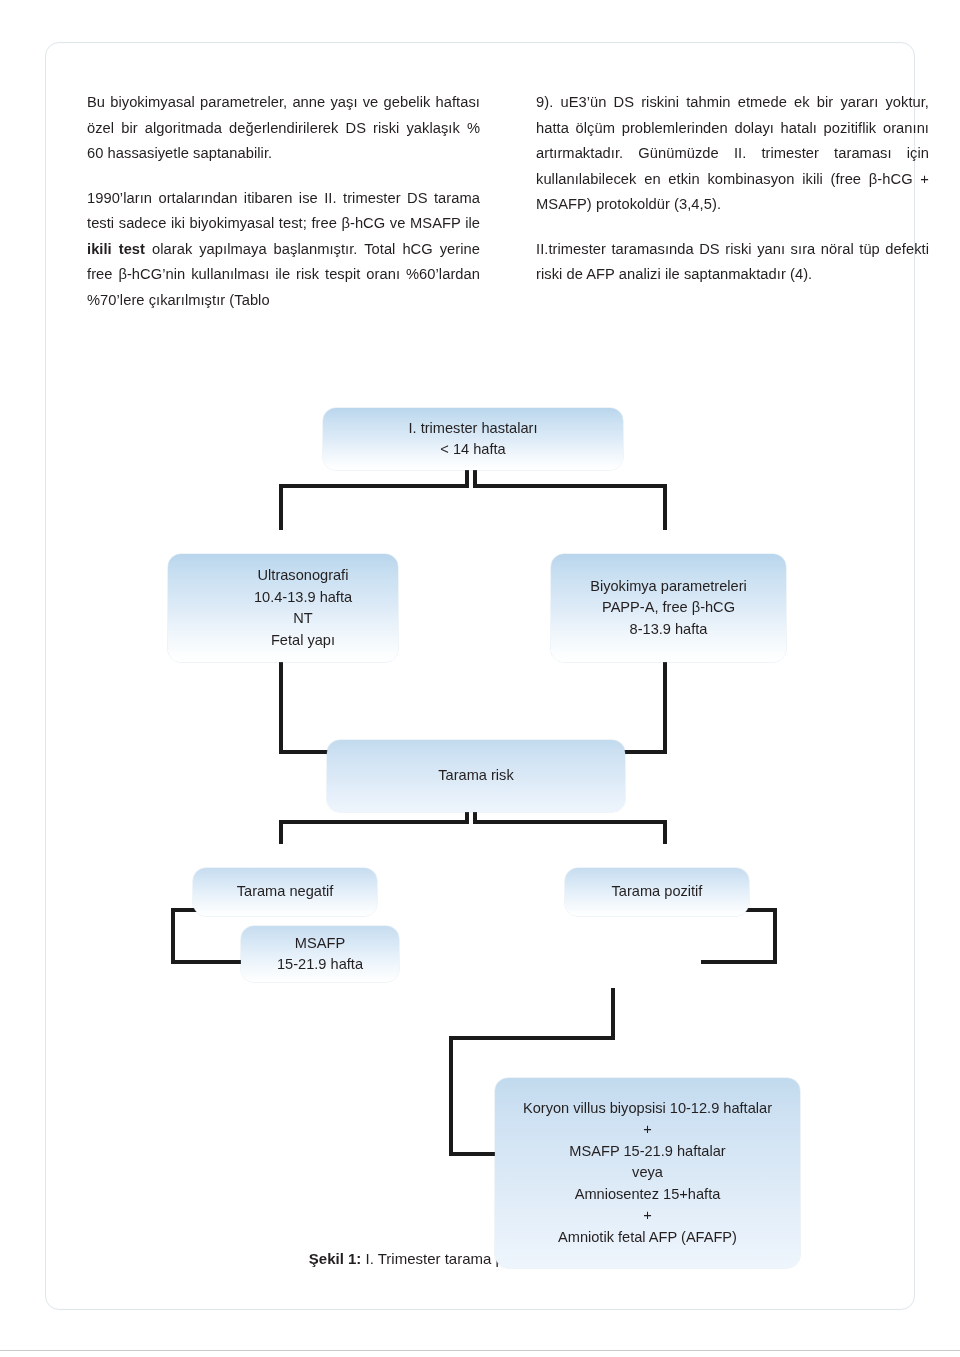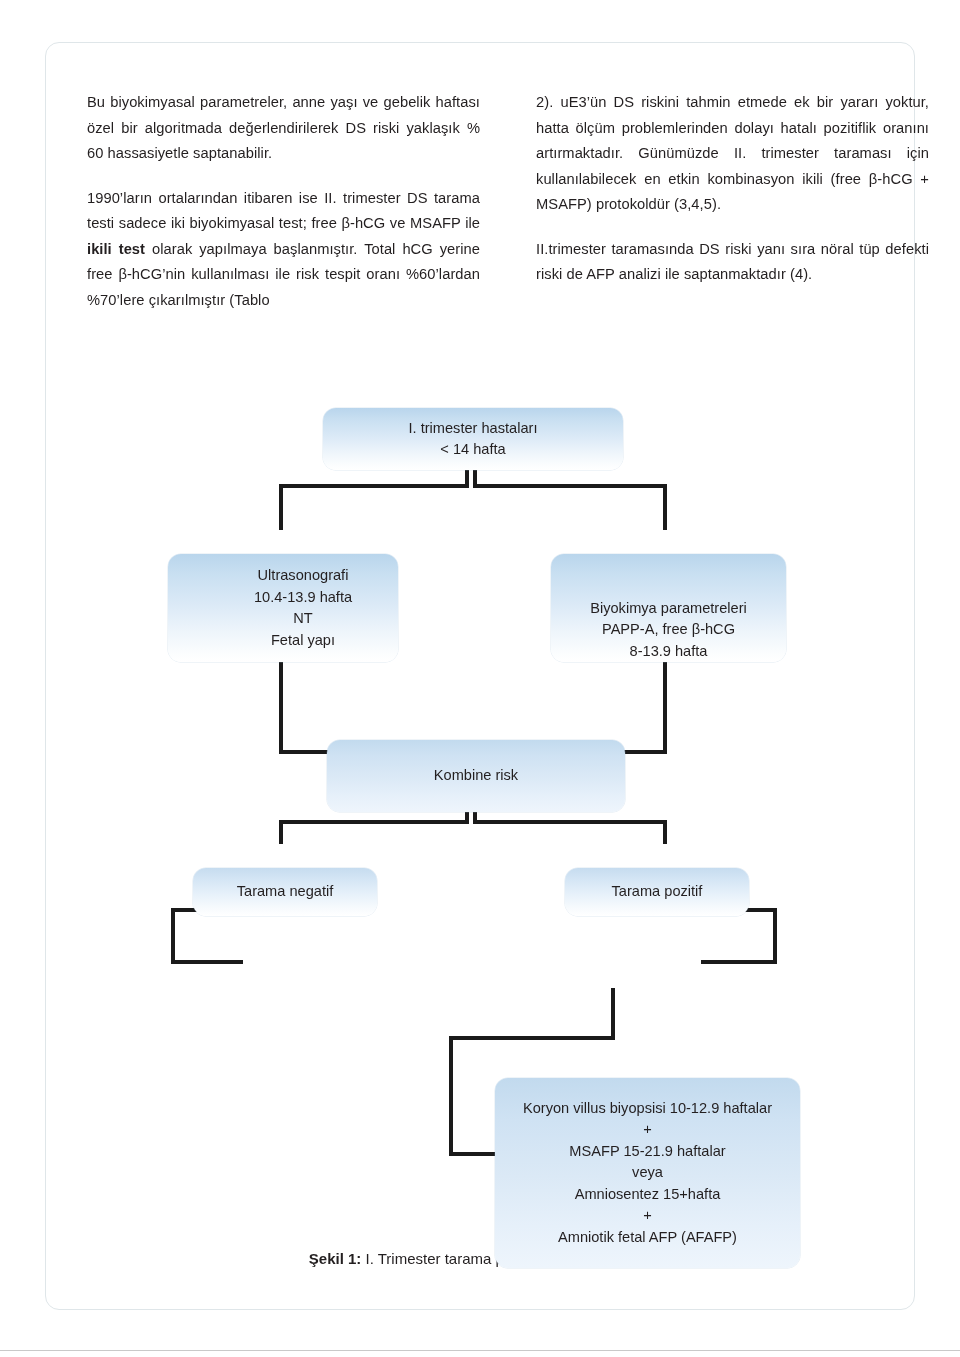--- a/index.html
+++ b/index.html
@@ -124,21 +124,21 @@
 
 <div id="page-frame"></div>
 <div id="page-bottom-rule"></div>
 
 <div id="text-columns">
   <div class="text-col">
     <p class="para">Bu biyokimyasal parametreler, anne yaşı ve gebelik haftası özel bir algoritmada değerlendirilerek DS riski yaklaşık % 60 hassasiyetle saptanabilir.</p>
     <p class="para">1990’ların ortalarından itibaren ise II. trimester DS tarama testi sadece iki biyokimyasal test; free β-hCG ve MSAFP ile <b>ikili test</b> olarak yapılmaya başlanmıştır. Total hCG yerine free β-hCG’nin kullanılması ile  risk tespit oranı %60’lardan %70’lere çıkarılmıştır      (Tablo</p>
   </div>
   <div class="text-col">
-    <p class="para">2). uE3’ün DS riskini tahmin etmede ek bir yararı yoktur, hatta ölçüm problemlerinden dolayı hatalı pozitiflik oranını artırmaktadır. Günümüzde II. trimester taraması için kullanılabilecek en etkin kombinasyon ikili (free β-hCG + MSAFP)  protokoldür (3,4,5).</p>
+    <p class="para">9). uE3’ün DS riskini tahmin etmede ek bir yararı yoktur, hatta ölçüm problemlerinden dolayı hatalı pozitiflik oranını artırmaktadır. Günümüzde II. trimester taraması için kullanılabilecek en etkin kombinasyon ikili (free β-hCG + MSAFP)  protokoldür (3,4,5).</p>
     <p class="para">II.trimester  taramasında DS riski yanı sıra nöral tüp defekti riski de AFP analizi ile saptanmaktadır (4).</p>
   </div>
 </div>
 
 <div id="flowchart">
 
   <div class="ln" style="left:420px; top:400px; width:4px; height:46px;"></div>
   <div class="ln" style="left:428px; top:400px; width:4px; height:46px;"></div>
   <div class="ln" style="left:234px; top:442px; width:188px; height:4px;"></div>
   <div class="ln" style="left:428px; top:442px; width:194px; height:4px;"></div>
@@ -177,38 +177,42 @@
 &lt; 14 hafta</span>
   </div>
 
   <div class="node" style="left:123px; top:486px; width:230px; height:108px;padding-left:40px;">
     <span class="node-text">Ultrasonografi
 10.4-13.9 hafta
 NT
 Fetal yapı</span>
   </div>
 
-  <div class="node" style="left:506px; top:486px; width:235px; height:108px;align-items:flex-end;">
+  <div class="node" style="left:506px; top:486px; width:235px; height:108px;">
     <span class="node-text">Biyokimya parametreleri
 PAPP-A, free β-hCG
 8-13.9 hafta</span>
   </div>
 
   <div class="node deep" style="left:282px; top:672px; width:298px; height:72px;">
-    <span class="node-text">Kombine risk</span>
+    <span class="node-text">Tarama risk</span>
   </div>
 
   <div class="node flat" style="left:148px; top:800px; width:184px; height:48px;text-align:center;">
     <span class="node-text">Tarama negatif</span>
   </div>
 
   <div class="node flat" style="left:520px; top:800px; width:184px; height:48px;text-align:center;">
     <span class="node-text">Tarama pozitif</span>
   </div>
 
+  <div class="node flat" style="left:196px; top:858px; width:158px; height:56px;">
+    <span class="node-text">MSAFP
+15-21.9 hafta</span>
+  </div>
 
 
   <div class="node deep" style="left:450px; top:1010px; width:305px; height:190px;">
     <span class="node-text">Koryon villus biyopsisi 10-12.9 haftalar
 +
 MSAFP 15-21.9 haftalar
 veya
 Amniosentez 15+hafta
 +
 Amniotik fetal AFP (AFAFP)</span>

